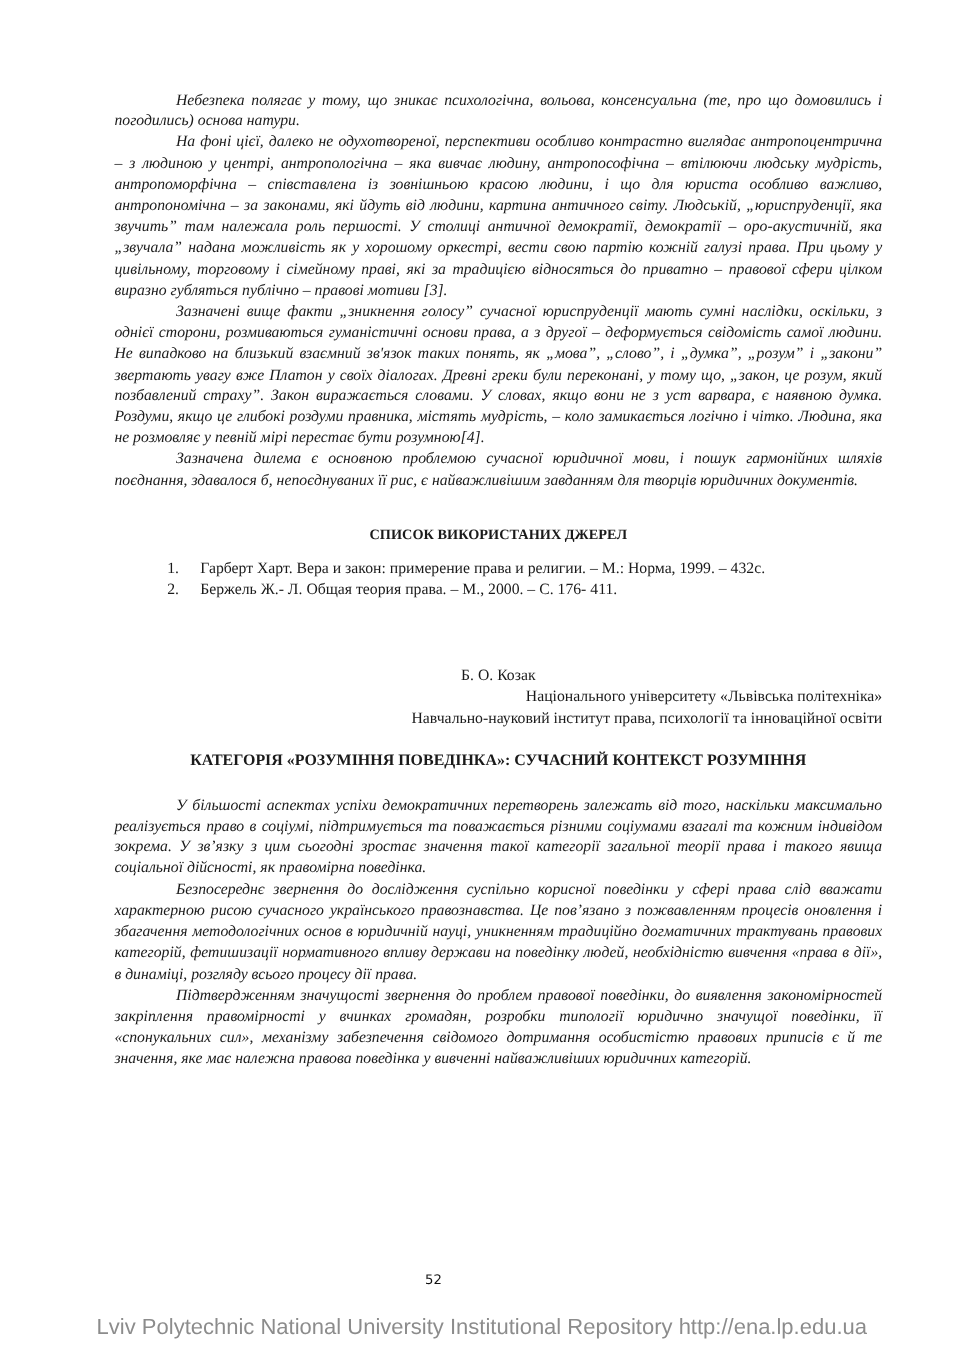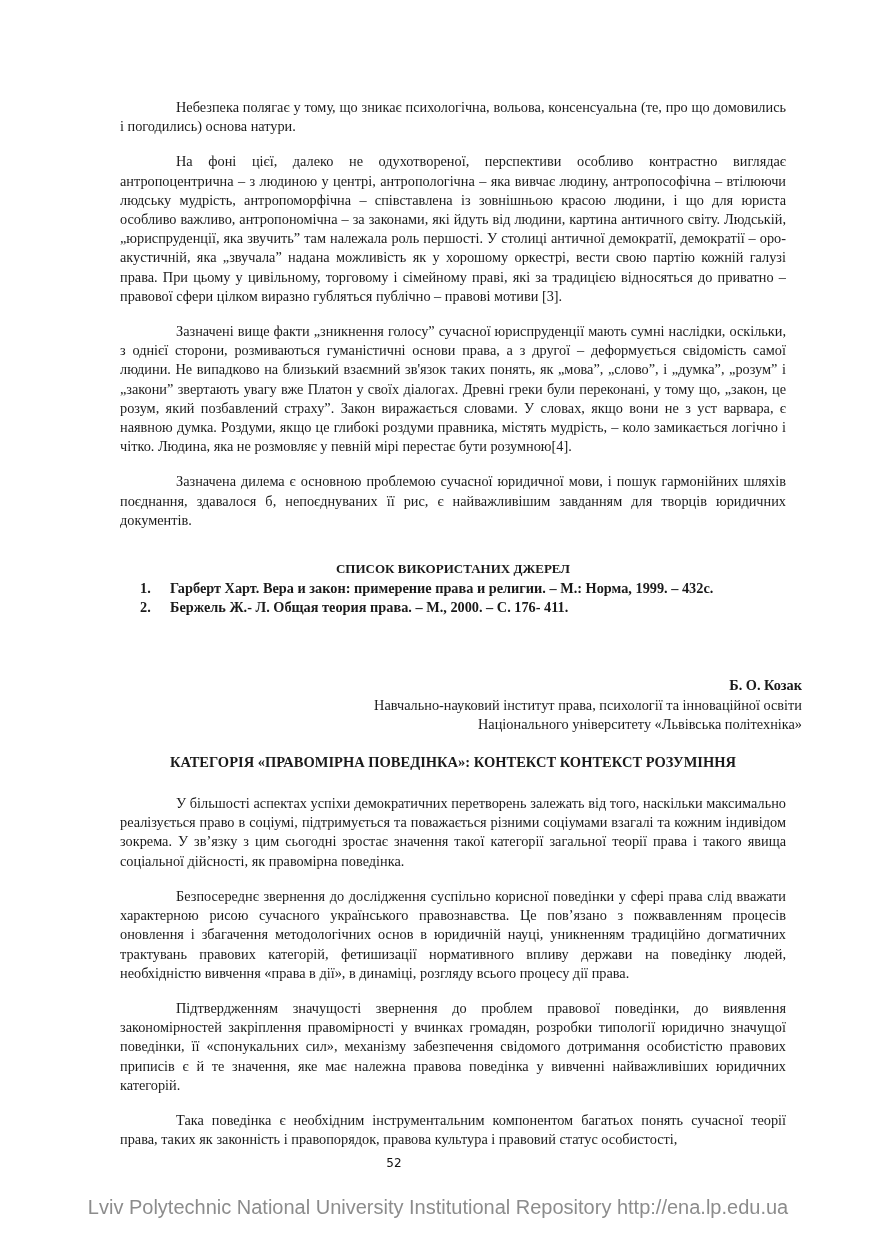--- a/index.html
+++ b/index.html
@@ -17,54 +17,55 @@
     }
     .page {
       position: absolute;
       left: 104px;
       top: 82px;
       width: 698px;
       font-size: 14.3px;
       line-height: 19.2px;
     }
     p.para {
-      margin: 16px;
+      margin: 0;
       text-align: justify;
       text-indent: 56px;
+      font-style: italic;
     }
     .refs-title {
       text-align: center;
       font-weight: bold;
       font-size: 13px;
       margin: 29px 0 0 0;
       line-height: 20px;
     }
     ol.refs {
       list-style: none;
-      margin: 0;
+      margin: 12px;
       padding: 0;
-      font-weight: bold;
     }
     ol.refs li {
       text-align: left;
       text-indent: 36px;
       line-height: 19.2px;
     }
     ol.refs li .num {
       display: inline-block;
       width: 30px;
       text-indent: 0;
     }
     .author-block {
       margin-top: 59px;
       text-align: right;
       line-height: 19.2px;
     }
     .author-name {
-      font-weight: bold;
+      font-weight: normal;
+      text-align: center;
     }
     .article-title {
       margin-top: 18px;
       text-align: center;
       font-weight: bold;
       font-size: 14.5px;
       line-height: 20px;
     }
     .article-body {
       margin-top: 22px;
@@ -105,28 +106,27 @@
   <section>
     <div class="refs-title">СПИСОК ВИКОРИСТАНИХ ДЖЕРЕЛ</div>
     <ol class="refs">
       <li><span class="num">1.</span><span>Гарберт Харт. Вера и закон: примерение права и религии. – М.: Норма, 1999. – 432с.</span></li>
       <li><span class="num">2.</span><span>Бержель Ж.- Л. Общая теория права. – М., 2000. –  С. 176- 411.</span></li>
     </ol>
   </section>
 
   <section class="author-block">
     <div class="author-name">Б. О. Козак</div>
+    <div>Національного університету «Львівська політехніка»</div>
     <div>Навчально-науковий інститут права, психології та інноваційної освіти</div>
-    <div>Національного університету «Львівська політехніка»</div>
   </section>
 
-  <h2 class="article-title">КАТЕГОРІЯ «ПРАВОМІРНА ПОВЕДІНКА»: КОНТЕКСТ КОНТЕКСТ РОЗУМІННЯ</h2>
+  <h2 class="article-title">КАТЕГОРІЯ «РОЗУМІННЯ ПОВЕДІНКА»: СУЧАСНИЙ КОНТЕКСТ РОЗУМІННЯ</h2>
 
   <section class="article-body">
     <p class="para">У більшості аспектах успіхи демократичних перетворень залежать від того, наскільки максимально реалізується право в соціумі, підтримується та поважається різними соціумами взагалі та кожним індивідом зокрема. У зв’язку з цим сьогодні зростає значення такої категорії загальної теорії права і такого явища соціальної дійсності, як правомірна поведінка.</p>
     <p class="para">Безпосереднє звернення до дослідження суспільно корисної поведінки у сфері права слід вважати характерною рисою сучасного українського правознавства. Це пов’язано з пожвавленням процесів оновлення і збагачення методологічних основ в юридичній науці, уникненням традиційно догматичних трактувань правових категорій, фетишизації нормативного впливу держави на поведінку людей, необхідністю вивчення «права в дії», в динаміці, розгляду всього процесу дії права.</p>
     <p class="para">Підтвердженням значущості звернення до проблем правової поведінки, до виявлення закономірностей закріплення правомірності у вчинках громадян, розробки типології юридично значущої поведінки, її «спонукальних сил», механізму забезпечення свідомого дотримання особистістю правових приписів є й те значення, яке має належна правова поведінка у вивченні найважливіших юридичних категорій.</p>
-    <p class="para">Така поведінка є необхідним інструментальним компонентом багатьох понять сучасної теорії права, таких як законність і правопорядок, правова культура і правовий статус особистості,</p>
   </section>
 </div>
 
 <div class="page-number">52</div>
 <div class="footer">Lviv Polytechnic National University Institutional Repository http://ena.lp.edu.ua</div>
 
 </body></html>

